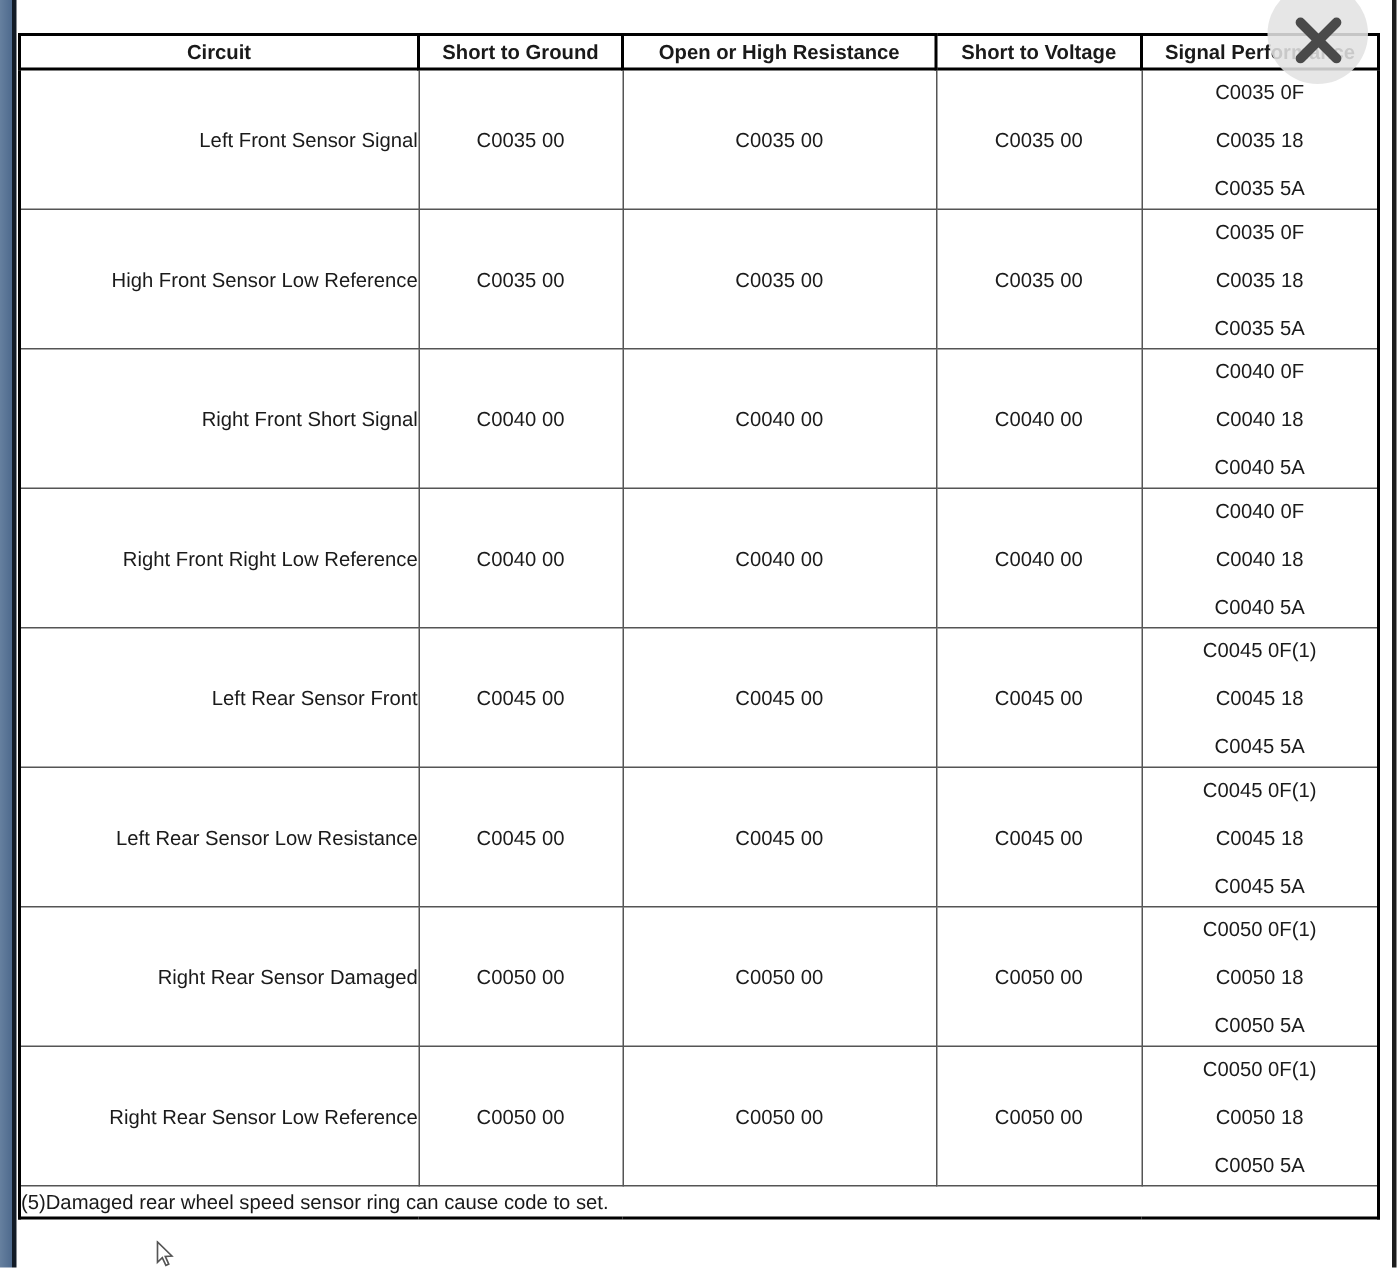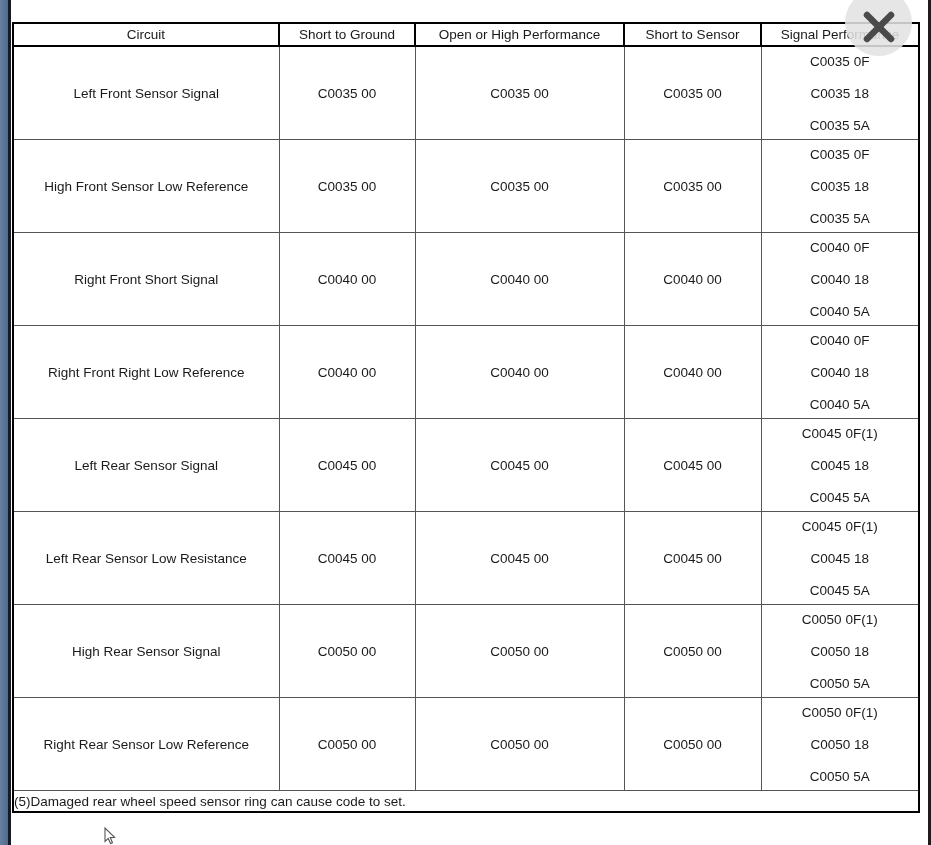--- a/index.html
+++ b/index.html
@@ -32,36 +32,36 @@
     position: absolute;
     left: 12px; top: 22px;
     width: 906px;
     border-collapse: collapse;
     table-layout: fixed;
     border: 2px solid #000;
     font-size: 13.5px;
   }
   table.dtc th {
     border: 2px solid #000;
-    font-weight: normal;
+    font-weight: bold;
     font-size: 13.5px;
     height: 21px;
     padding: 0 2px;
     text-align: center;
     white-space: nowrap;
     overflow: hidden;
   }
   table.dtc td {
     border: 1px solid #555;
     padding: 0;
     vertical-align: middle;
   }
   tr.data-row { height: 92px; }
   td.circuit {
-    text-align: center;
+    text-align: right;
     padding-left: 3px;
     margin-left: 24px;
   }
   td.code { text-align: center; }
   td.sp { vertical-align: top; margin-top: 44px; }
   .sp-stack {
     display: flex;
     flex-direction: column;
     justify-content: space-between;
     height: 92px;
@@ -108,22 +108,22 @@
     <col style="width:266px">
       <col style="width:136px">
       <col style="width:209px">
       <col style="width:137px">
       <col style="width:158px">
   </colgroup>
   <thead>
     <tr>
       <th>Circuit</th>
       <th>Short to Ground</th>
-      <th>Open or High Performance</th>
-      <th>Short to Sensor</th>
+      <th>Open or High Resistance</th>
+      <th>Short to Voltage</th>
       <th>Signal Performance</th>
     </tr>
   </thead>
   <tbody>
     <tr class="data-row">
       <td class="circuit">Left Front Sensor Signal</td>
       <td class="code">C0035 00</td>
       <td class="code">C0035 00</td>
       <td class="code">C0035 00</td>
       <td class="sp">
@@ -167,21 +167,21 @@
       <td class="code">C0040 00</td>
       <td class="sp">
         <div class="sp-stack">
           <span>C0040 0F</span>
           <span>C0040 18</span>
           <span>C0040 5A</span>
         </div>
       </td>
     </tr>
     <tr class="data-row">
-      <td class="circuit">Left Rear Sensor Signal</td>
+      <td class="circuit">Left Rear Sensor Front</td>
       <td class="code">C0045 00</td>
       <td class="code">C0045 00</td>
       <td class="code">C0045 00</td>
       <td class="sp">
         <div class="sp-stack">
           <span>C0045 0F(1)</span>
           <span>C0045 18</span>
           <span>C0045 5A</span>
         </div>
       </td>
@@ -193,21 +193,21 @@
       <td class="code">C0045 00</td>
       <td class="sp">
         <div class="sp-stack">
           <span>C0045 0F(1)</span>
           <span>C0045 18</span>
           <span>C0045 5A</span>
         </div>
       </td>
     </tr>
     <tr class="data-row">
-      <td class="circuit">High Rear Sensor Signal</td>
+      <td class="circuit">Right Rear Sensor Damaged</td>
       <td class="code">C0050 00</td>
       <td class="code">C0050 00</td>
       <td class="code">C0050 00</td>
       <td class="sp">
         <div class="sp-stack">
           <span>C0050 0F(1)</span>
           <span>C0050 18</span>
           <span>C0050 5A</span>
         </div>
       </td>

